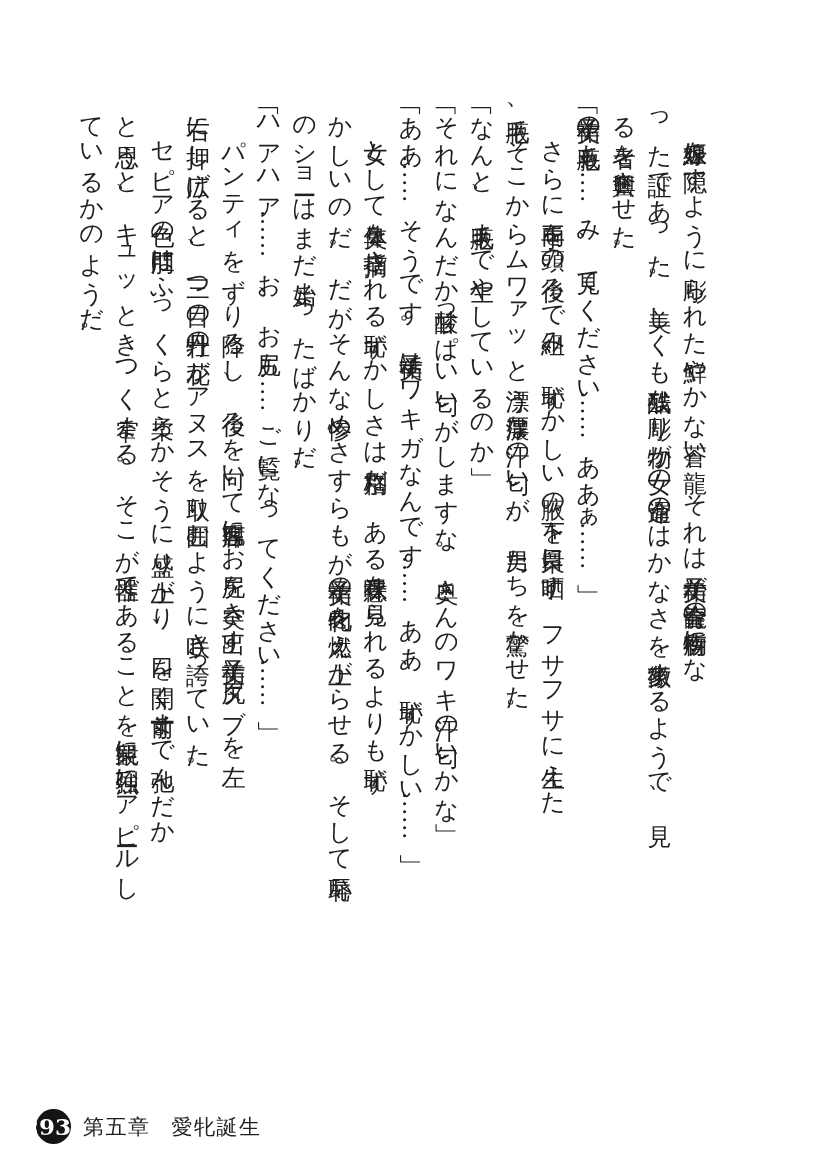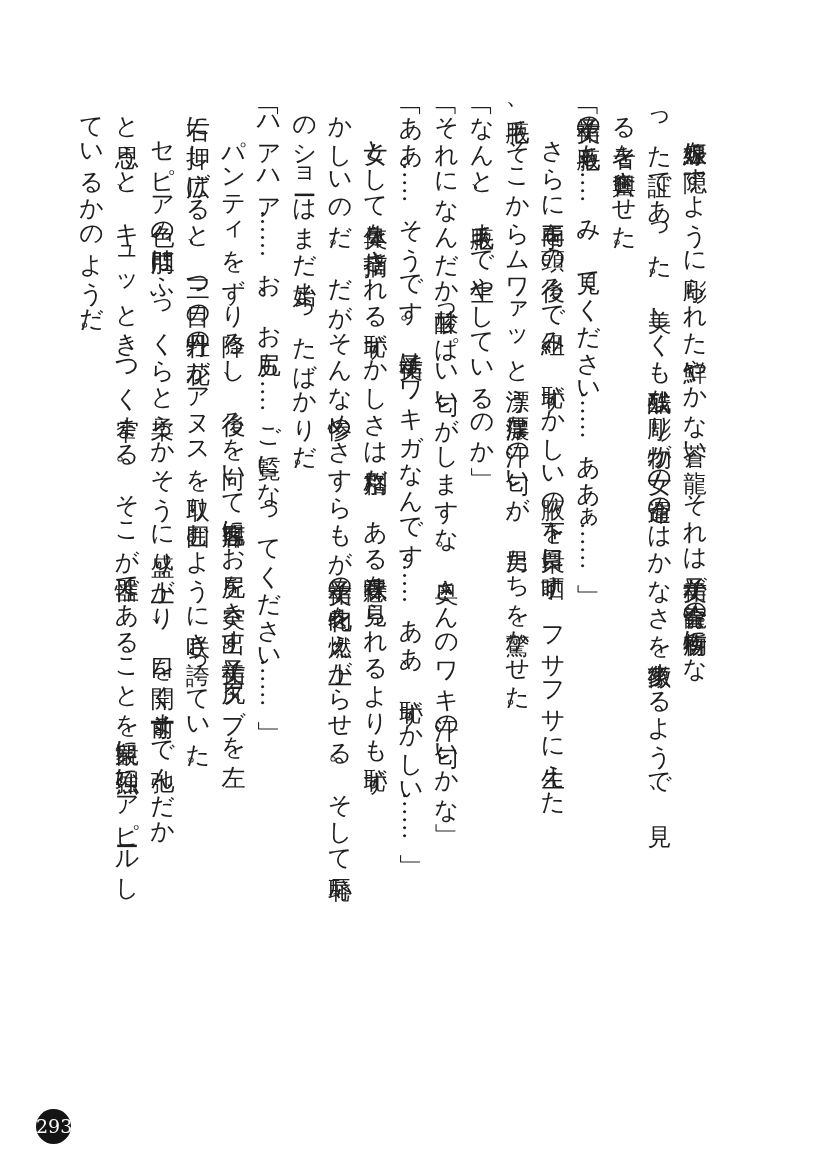--- a/index.html
+++ b/index.html
@@ -42,23 +42,24 @@
     top: 1109px;
     display: flex;
     align-items: center;
   }
   .page-badge {
     width: 35px;
     height: 35px;
     border-radius: 50%;
     display: flex;
     align-items: center;
-    justify-content: flex-start;
-    font-size: 19px;
+    justify-content: flex-end;
+    font-size: 23px;
     line-height: 1;
+    font-weight: bold;
   }
   .chapter {
     margin-left: 12px;
     font-size: 21px;
     letter-spacing: 1.5px;
     white-space: nowrap;
   }
   .chapter-gap {
     display: inline-block;
     width: 21px;
@@ -87,15 +88,16 @@
       <div class="vline">右に押し広げると、三つ目の牡丹の花がアヌスを取り囲むように咲き誇っていた。</div>
       <div class="vline indent">セピア色の肛門はふっくらと柔らかそうに盛り上がり、口を開く寸前まで弛んだか</div>
       <div class="vline">と思うと、キュッときつく窄まる。そこが性器であることを観衆に強烈にアピールし</div>
       <div class="vline">ているかのようだ。</div>
     </main>
 
   <footer class="footer">
     <span class="page-badge" style="background: rgb(20, 20, 20); color: rgb(255, 255, 255);">
       <span>293</span>
     </span>
+    <span class="chapter"><span>第五章</span><span class="chapter-gap"></span><span>愛牝誕生</span></span>
   </footer>
 
 </div>
 
 </body></html>

